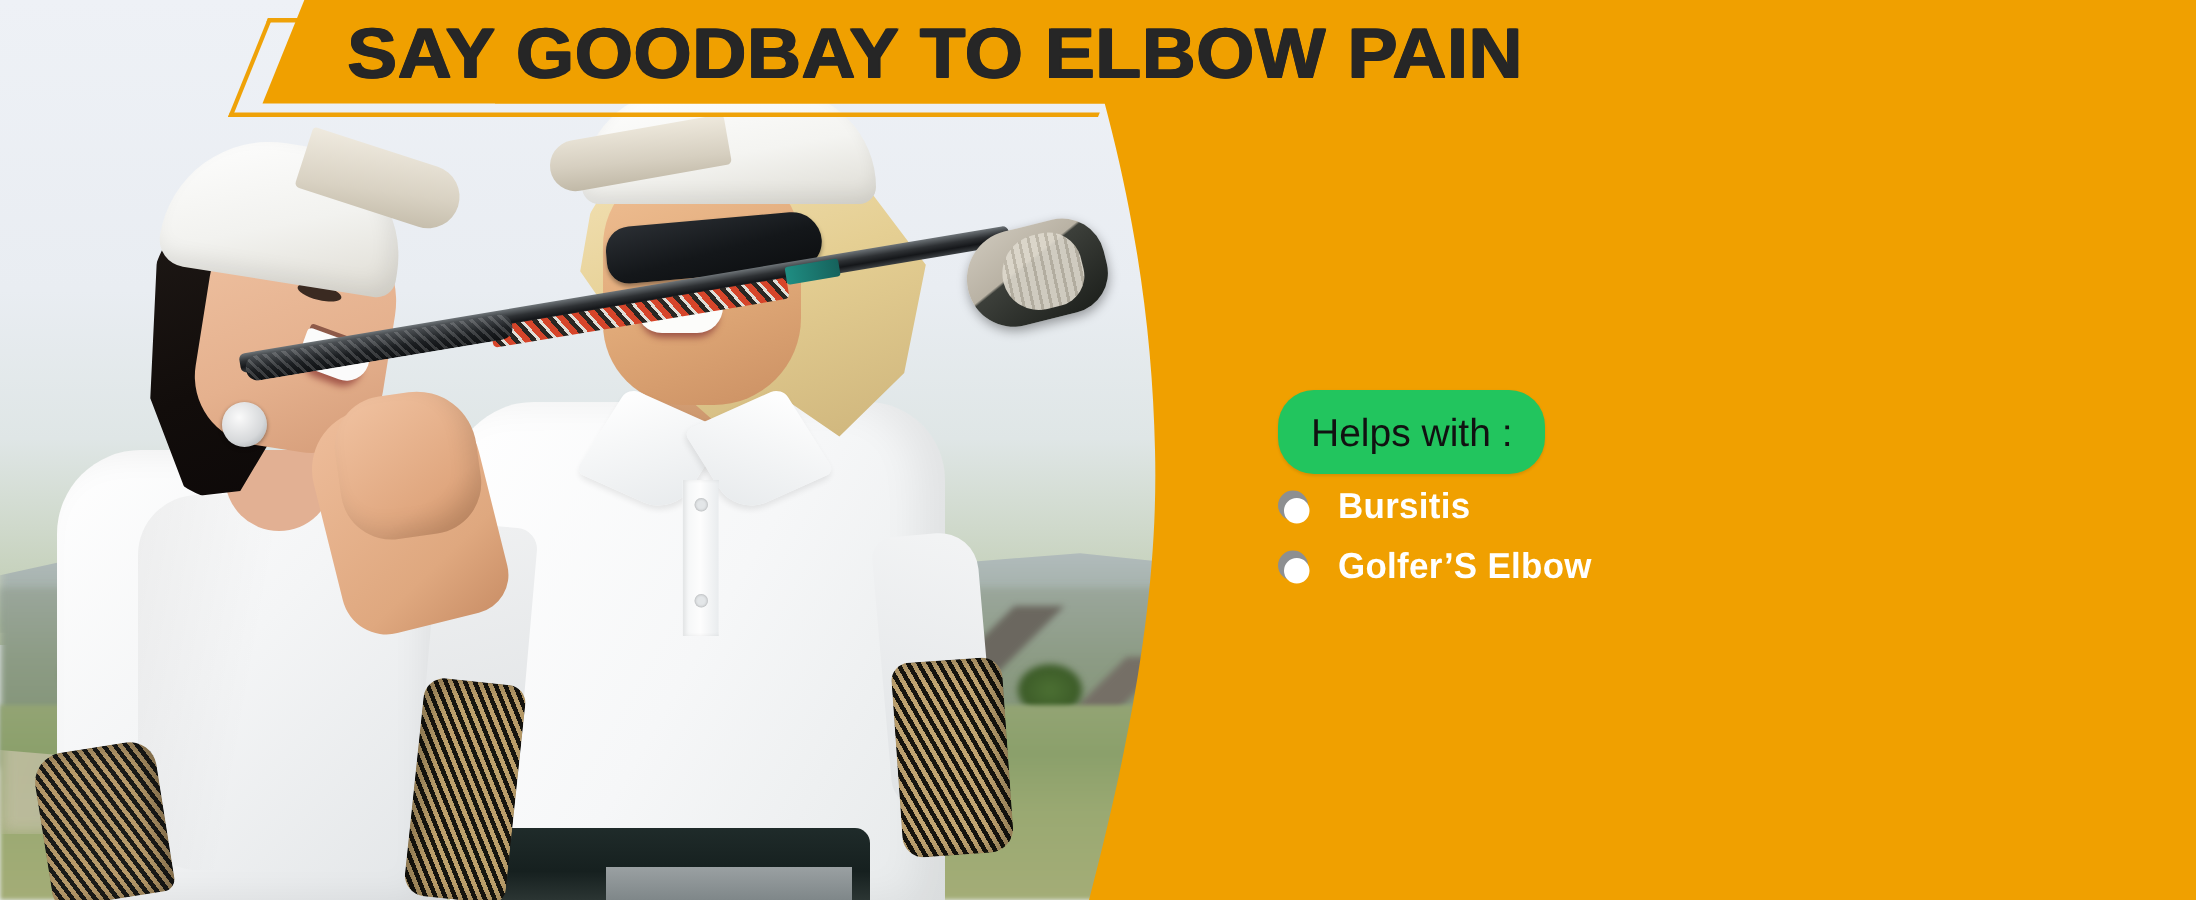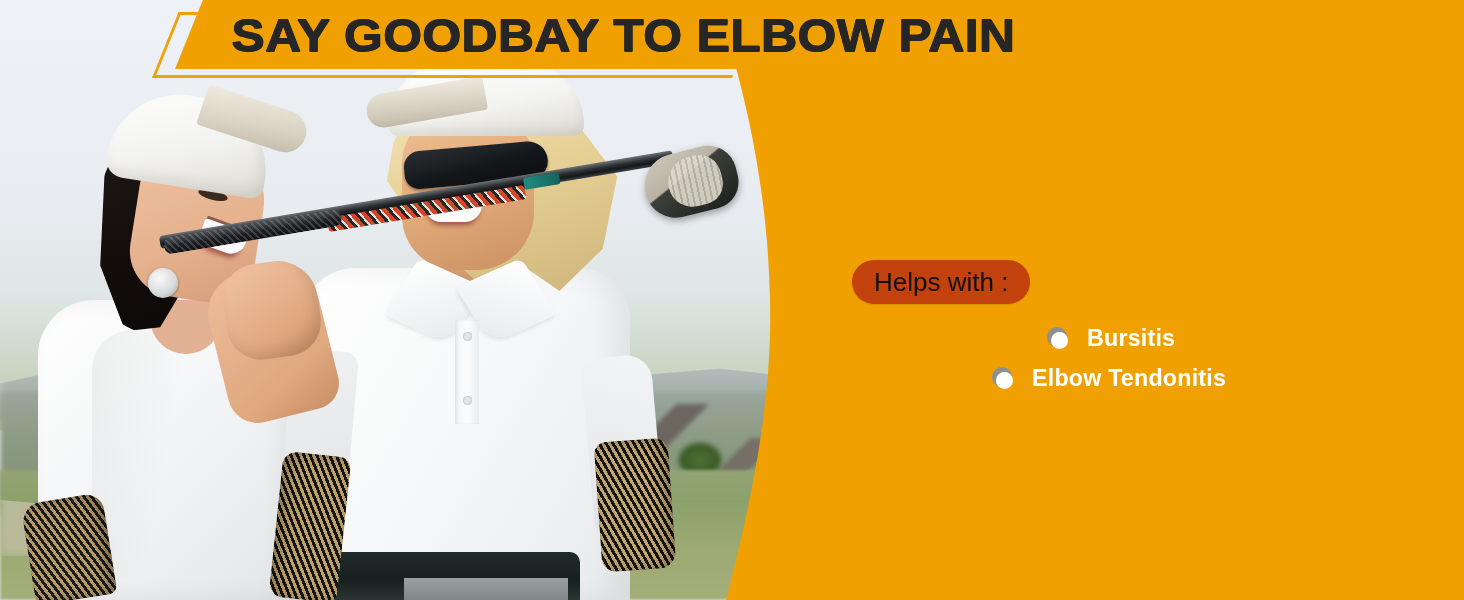--- a/index.html
+++ b/index.html
@@ -335,37 +335,36 @@
   .desc {
     position:absolute; left:852px; top:84px; width:560px;
     color:#241f14;
     font-size:25.5px;
     line-height:39px;
     font-family:"Liberation Sans", sans-serif;
   }
 
   .helps-pill {
     position:absolute; left:852px; top:260px;
-    height:44px; padding:0 22px;
+    height:56px; padding:0 22px;
     display:flex; align-items:center;
-    background:#c2410c;
+    background:#22c55e;
     border-radius:24px;
     color:#111111;
     font-size:26px;
     box-shadow:0 1px 2px rgba(0,0,0,.1);
   }
 
   .helps-list {
     position:absolute; left:852px; top:318px; width:520px;
     list-style:none;
   }
   .helps-item {
     display:flex; align-items:center;
     height:40px;
-    justify-content:center;
   }
   .bullet {
     position:relative;
     width:22px; height:22px; flex:0 0 22px;
     margin-right:18px;
   }
   .bullet::before {
     content:""; position:absolute; left:0; top:0;
     width:20px; height:20px; border-radius:50%;
     background:#8d8f91;
@@ -457,17 +456,17 @@
 
   <div class="helps-pill">Helps with :</div>
 
   <ul class="helps-list">
     <li class="helps-item">
       <span class="bullet"></span>
       <span class="helps-label">Bursitis</span>
     </li>
     <li class="helps-item">
       <span class="bullet"></span>
-      <span class="helps-label">Elbow Tendonitis</span>
+      <span class="helps-label">Golfer’S Elbow</span>
     </li>
   </ul>
 
 </div>
 
 </body></html>

